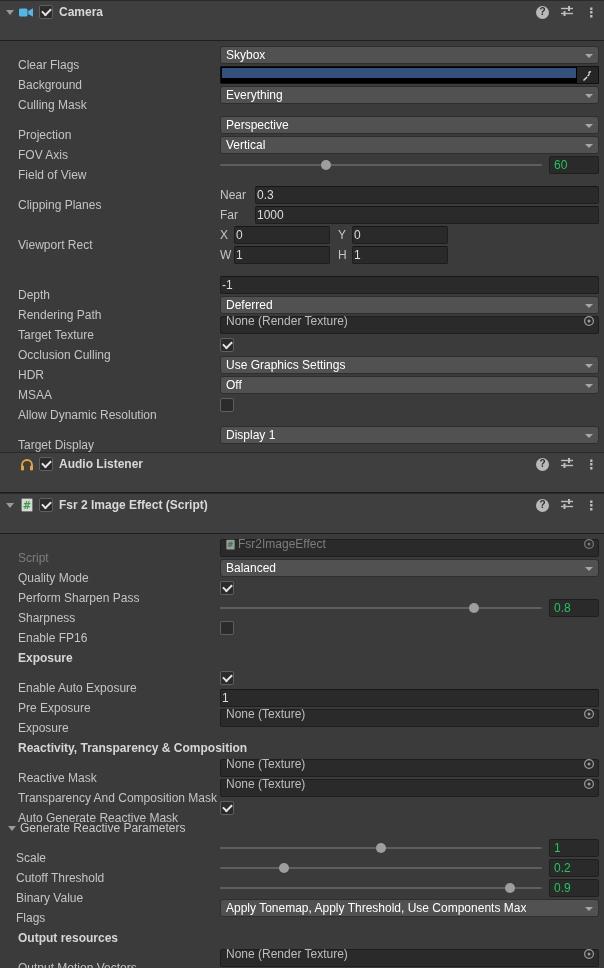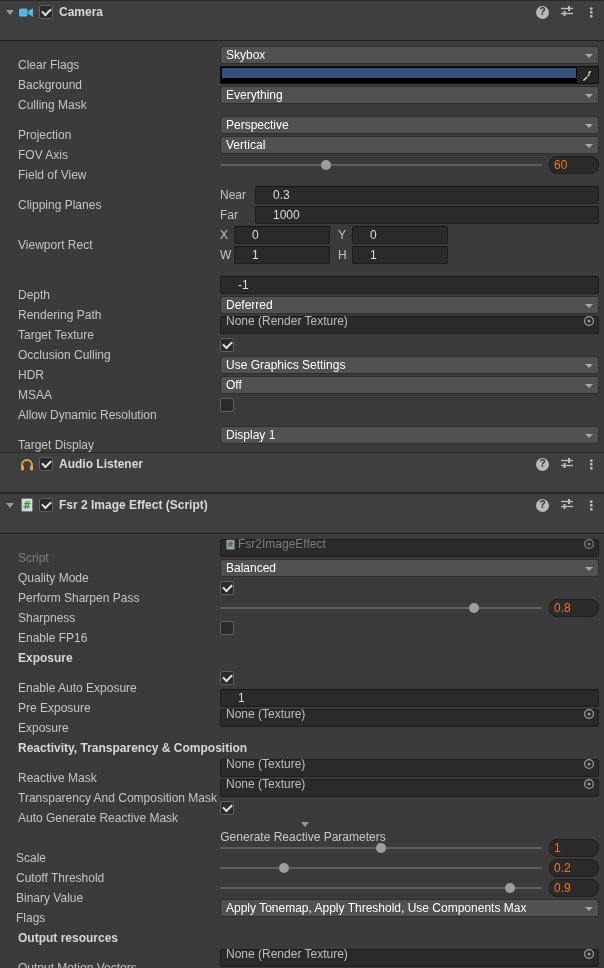--- a/index.html
+++ b/index.html
@@ -30,40 +30,40 @@
   .comp-body{padding:4px 0 7px 0;flex:none;}
   .row{display:flex;align-items:center;height:20px;}
   .label{width:220px;padding-left:18px;box-sizing:border-box;color:#c4c4c4;white-space:nowrap;overflow:hidden;flex:none;margin-top:20px;}
   .label.sub{padding-left:16px;}
   .label.dim{color:#7d7d7d;}
   .value{flex:1;margin-right:5px;display:flex;align-items:center;min-width:0;}
   .value.half{flex:none;width:228px;}
   .gap{height:10px;}
   .section-row{display:flex;align-items:center;height:20px;}
   .section-title{padding-left:18px;font-weight:bold;color:#d6d6d6;white-space:nowrap;}
-  .fold-row{display:flex;align-items:center;height:20px;flex-direction:column;}
+  .fold-row{display:flex;align-items:center;height:20px;}
   .fold-inline{margin-left:6px;}
   
   .dropdown{flex:1;height:18px;background:#515151;border:1px solid #2e2e2e;border-radius:3px;display:flex;align-items:center;padding:0 18px 0 5px;color:#ffffff;position:relative;box-sizing:border-box;min-width:0;}
   .dd-text{white-space:nowrap;overflow:hidden;text-overflow:ellipsis;}
   .dd-arrow{position:absolute;right:5px;top:7px;width:0;height:0;border-left:4px solid transparent;border-right:4px solid transparent;border-top:4px solid #a6a6a6;}
-  .tfield{flex:1;height:18px;background:#2a2a2a;border:1px solid #1e1e1e;border-top-color:#161616;border-radius:2px;display:flex;align-items:center;padding:0 17px;color:#dcdcdc;box-sizing:border-box;min-width:0;}
+  .tfield{flex:1;height:18px;background:#2a2a2a;border:1px solid #1e1e1e;border-top-color:#161616;border-radius:2px;display:flex;align-items:center;padding:0 1px;color:#dcdcdc;box-sizing:border-box;min-width:0;}
   .objfield{flex:1;height:18px;background:#2a2a2a;border:1px solid #1e1e1e;border-radius:2px;display:flex;align-items:center;padding:0 0 8px 5px;color:#bdbdbd;box-sizing:border-box;position:relative;min-width:0;}
   .objfield .obj-text{white-space:nowrap;overflow:hidden;flex:1;}
   .objfield.dim .obj-text{color:#7d7d7d;}
   .picker{width:18px;height:100%;display:flex;align-items:center;justify-content:center;flex:none;}
   .sublabel{color:#c4c4c4;flex:none;}
   .sublabel.nf{width:35px;}
   .sublabel.xy{width:14px;}
   .pairfield{width:96px;flex:none;margin-right:8px;}
   
   .slider-wrap{flex:1;position:relative;height:18px;margin-right:7px;}
   .slider-track{position:absolute;left:0;right:0;top:8px;height:2px;background:#5e5e5e;border-radius:1px;}
   .slider-knob{position:absolute;top:4px;margin-left:-5px;width:10px;height:10px;border-radius:50%;background:#9e9e9e;}
-  .slider-num{flex:none;width:50px;height:18px;background:#2a2a2a;border:1px solid #1e1e1e;border-radius:8px;display:flex;align-items:center;padding:0 4px;color:#f97316;box-sizing:border-box;}
+  .slider-num{flex:none;width:50px;height:18px;background:#2a2a2a;border:1px solid #1e1e1e;border-radius:2px;display:flex;align-items:center;padding:0 4px;color:#22c55e;box-sizing:border-box;}
   
   .colorfield{flex:1;height:16px;position:relative;background:#000;border:1px solid #101010;border-radius:1px;}
   .color-main{position:absolute;left:1px;right:22px;top:1px;height:10px;}
   .alpha-strip{position:absolute;left:1px;right:22px;bottom:1px;height:3px;background:#000;}
   .eyedrop{position:absolute;right:0;top:0;bottom:0;width:21px;display:flex;align-items:center;justify-content:center;background:#262626;}
   
   .fsr-divider{height:1px;background:#1a1a1a;flex:none;}
   .footer{flex:1;background:#272727;display:flex;justify-content:center;align-items:flex-start;padding-top:13px;}
   .add-btn{width:230px;height:22px;background:#565656;border:1px solid #2a2a2a;border-radius:3px;color:#e6e6e6;display:flex;align-items:center;justify-content:center;}
 </style>

